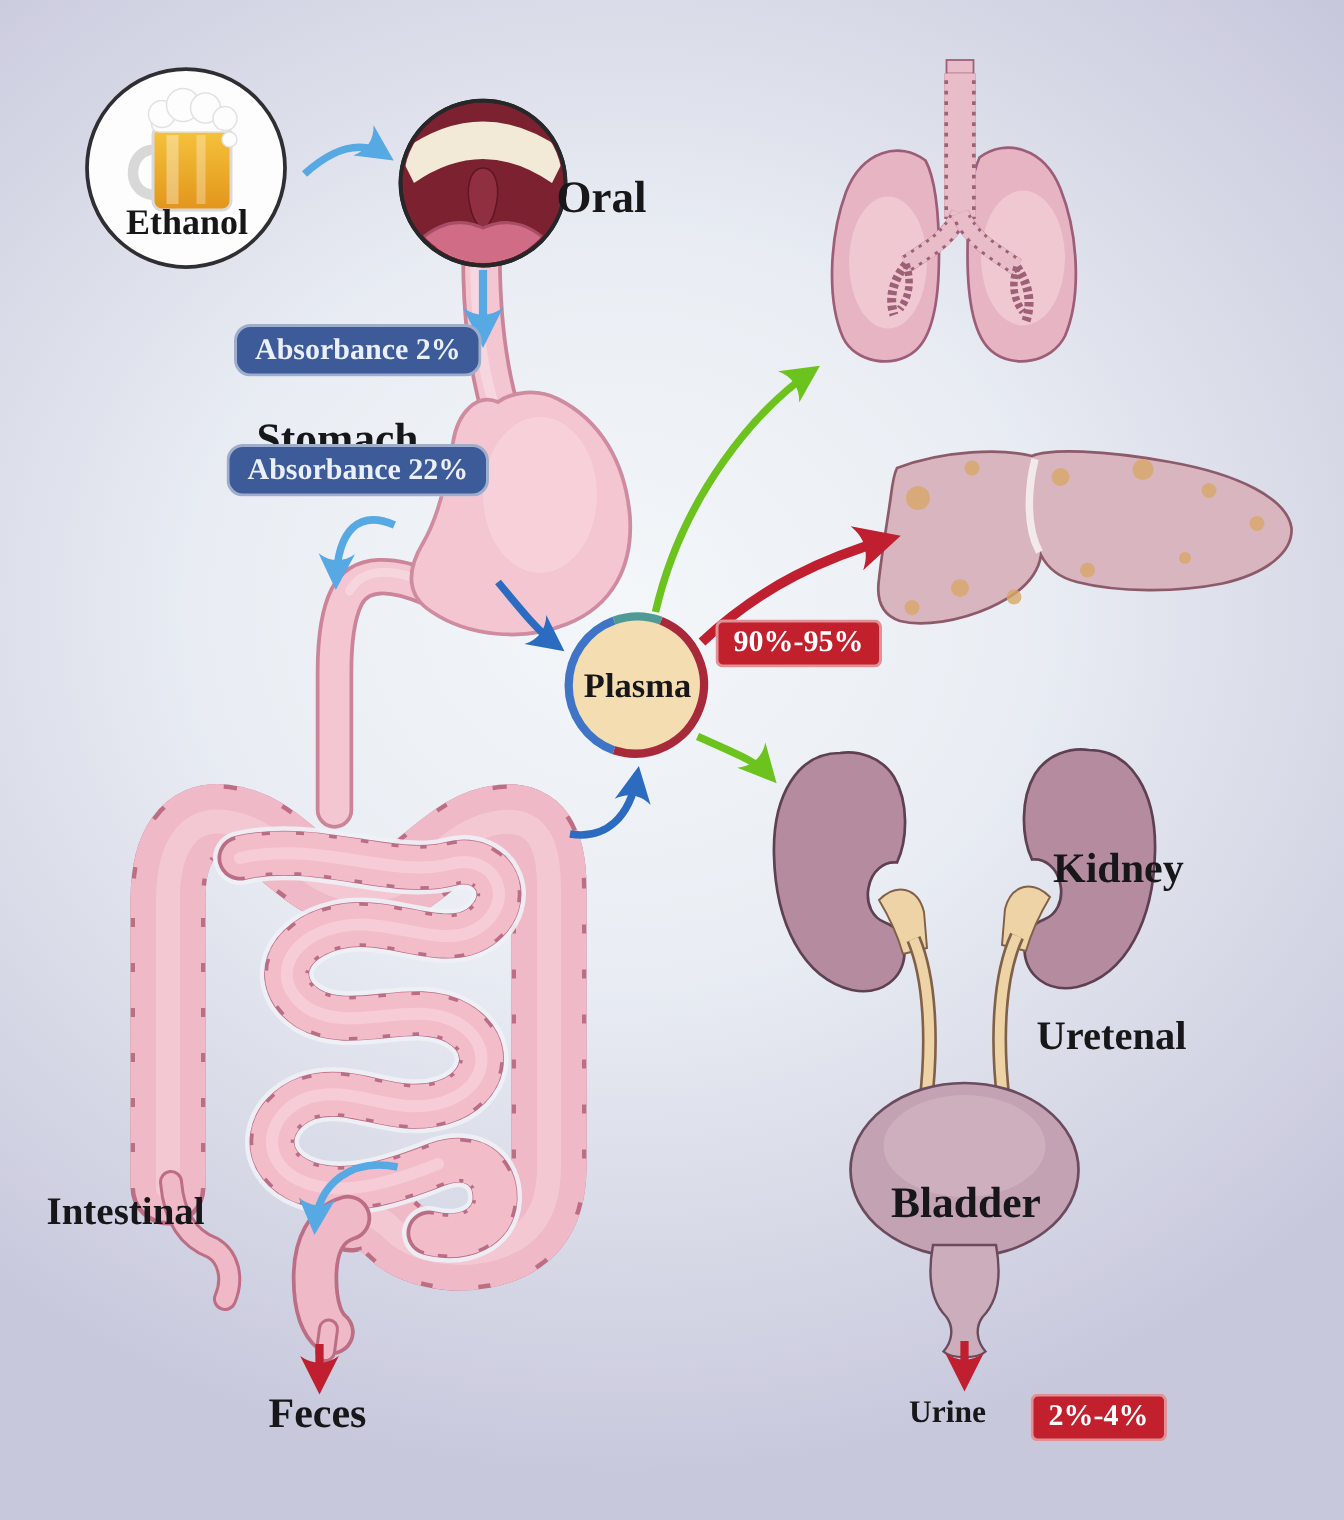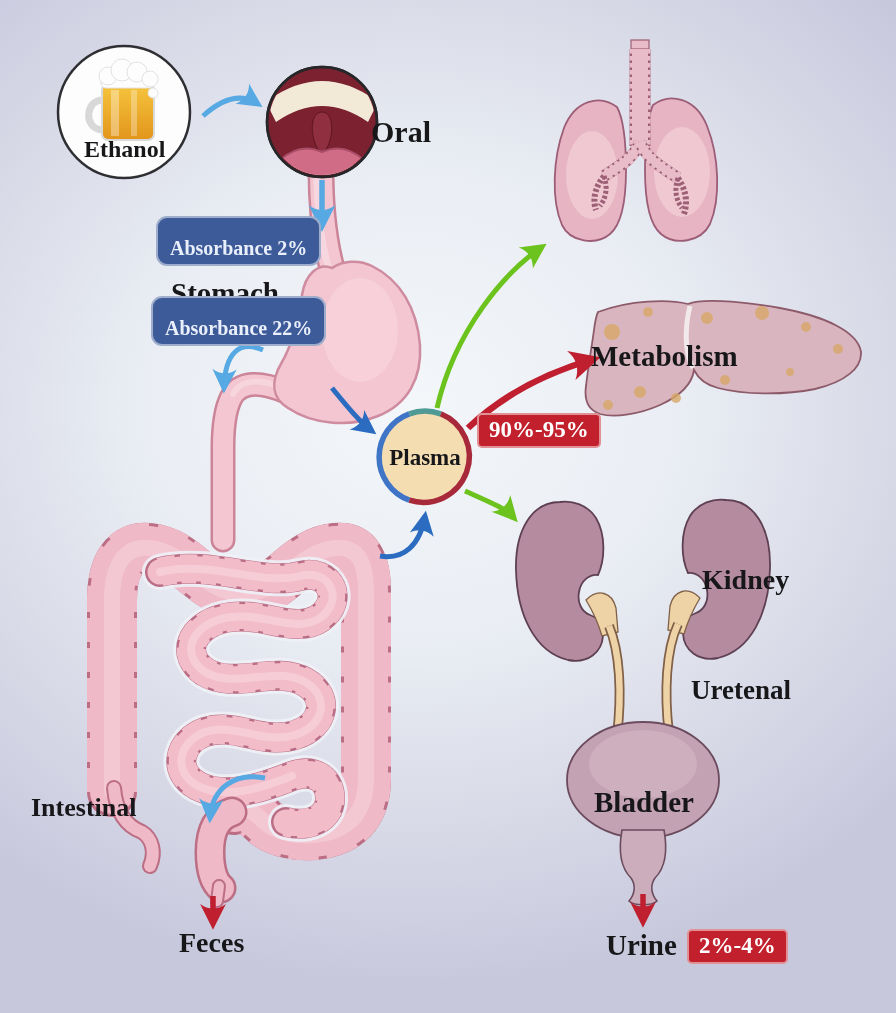--- a/index.html
+++ b/index.html
@@ -2,22 +2,22 @@
 <html><head>
 <meta charset="utf-8">
 <style>
   html,body{margin:0;padding:0;background:#c8c8dd;}
   .canvas{position:relative;width:896px;height:1013px;overflow:hidden;
     font-family:"Liberation Serif","DejaVu Serif",serif;
     background:radial-gradient(ellipse 660px 580px at 46% 40%,#f3f7fa 0%,#eaeef4 40%,#d8dae7 72%,#c8c8dd 100%);}
   svg.illu{position:absolute;left:0;top:0;}
   .lbl{position:absolute;font-weight:700;color:#17171a;line-height:1;white-space:nowrap;}
   .badge{position:absolute;font-weight:700;line-height:1;white-space:nowrap;border:2px solid rgba(255,255,255,.5);box-sizing:border-box;}
-  .badge.blue{background:#3d5a99;color:#eaf0fb;border-radius:11px;padding:20px 12px 6px;font-size:20px;}
-  .badge.red{background:#c2202d;color:#ffffff;border-radius:5px;padding:3px 10px 5px;font-size:23px;}
+  .badge.blue{background:#3d5a99;color:#eaf0fb;border-radius:11px;padding:5px 12px 6px;font-size:20px;}
+  .badge.red{background:#c2202d;color:#ffffff;border-radius:5px;padding:3px 10px 5px;font-size:20px;}
 </style>
 </head>
 <body>
 
 <div class="canvas">
 
 <svg class="illu" width="896" height="1013" viewBox="0 0 896 1013">
   <defs>
     <marker id="ah-lb" viewBox="0 0 10 10" refX="7.5" refY="5" markerWidth="5.4" markerHeight="5.4" orient="auto-start-reverse">
       <path d="M0.5,0.5 L9.5,5 L0.5,9.5 C2.6,6.6 2.6,3.4 0.5,0.5 Z" fill="#57a9e3"></path>
@@ -209,21 +209,20 @@
 </svg>
 
 <div class="lbl" style="left:84px;top:137px;font-size:24px;">Ethanol</div>
 <div class="lbl" style="left:371px;top:69px;font-size:30px;margin-top:48px;">Oral</div>
 <div class="badge blue" style="left:156px;top:216px;">Absorbance 2%</div>
 <div class="lbl" style="left:171px;top:279px;font-size:29px;">Stomach</div>
 <div class="badge blue" style="left:151px;top:296px;">Absorbance 22%</div>
 <div class="lbl" style="left:31px;top:795px;font-size:26px;">Intestinal</div>
 <div class="lbl" style="left:179px;top:929px;font-size:28px;">Feces</div>
 <div class="lbl" style="left:425px;top:457px;font-size:23px;transform:translate(-50%,-50%);">Plasma</div>
-<div class="lbl" style="left:591px;top:342px;font-size:29px;">Metabolism</div>
 <div class="badge red" style="left:477px;top:413px;">90%-95%</div>
 <div class="lbl" style="left:702px;top:566px;font-size:28px;">Kidney</div>
 <div class="lbl" style="left:691px;top:677px;font-size:27px;">Uretenal</div>
 <div class="lbl" style="left:594px;top:788px;font-size:29px;">Bladder</div>
-<div class="lbl" style="left:606px;top:931px;font-size:29px;">Urine</div>
+<div class="lbl" style="left:606px;top:931px;font-size:21px;">Urine</div>
 <div class="badge red" style="left:687px;top:929px;">2%-4%</div>
 
 </div>
 
 </body></html>

